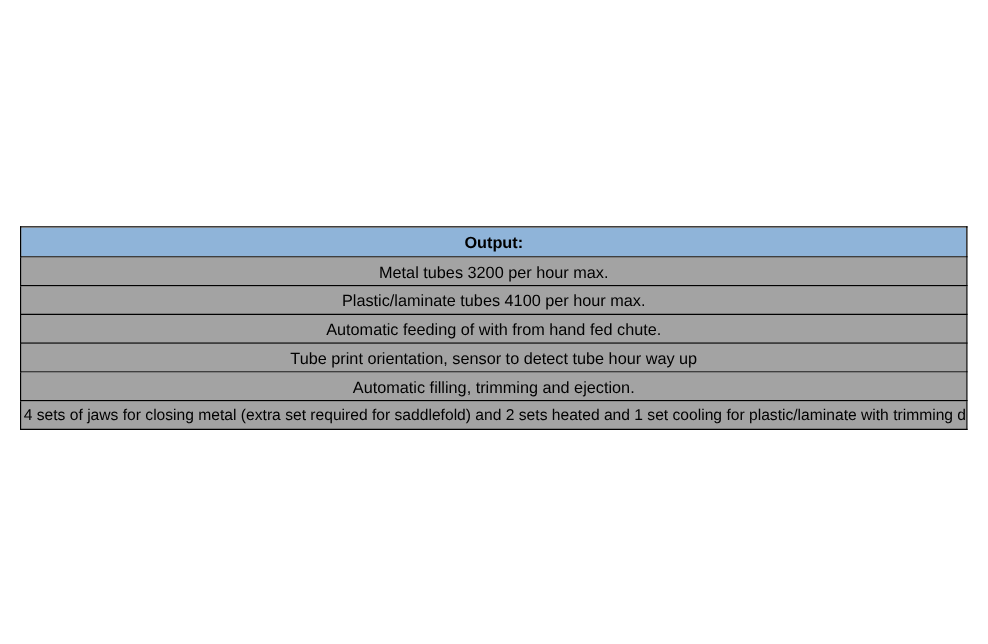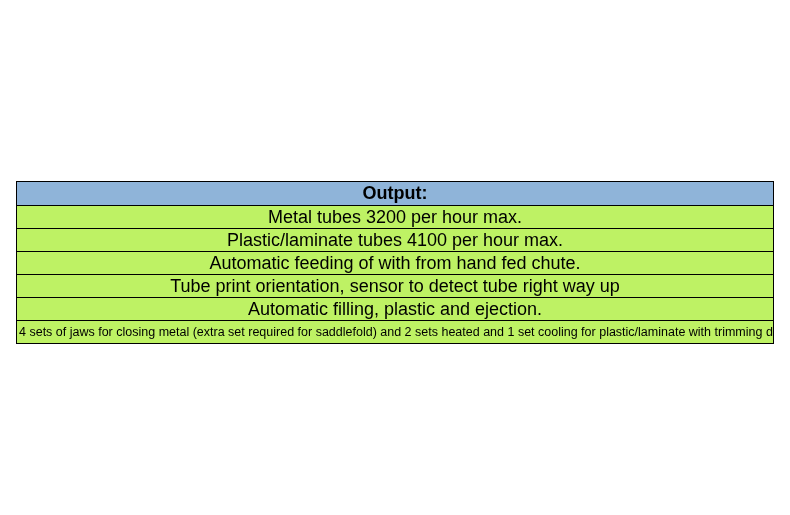--- a/index.html
+++ b/index.html
@@ -23,35 +23,35 @@
     left: 16px;
     top: 181px;
     width: 758px;
     border-collapse: collapse;
     table-layout: fixed;
   }
   .spec-table td {
     border: 1px solid #000000;
     text-align: center;
     vertical-align: middle;
-    font-size: 18px;
+    font-size: 13px;
     color: #000000;
     height: 20px;
     line-height: 15px;
     padding: 1px 2px;
     white-space: nowrap;
     overflow: hidden;
   }
   .spec-table tr.header-row td {
     background: #8fb4d9;
     font-weight: bold;
     height: 21px;
   }
   .spec-table tr.body-row td {
-    background: #bef264;
+    background: #a3a3a3;
     font-weight: normal;
   }
   .spec-table tr.last-row td {
     font-size: 12.5px;
   }
 </style>
 </head>
 <body>
 
 <div class="page">
@@ -63,23 +63,23 @@
       <tr class="body-row">
         <td>Metal tubes 3200 per hour max.</td>
       </tr>
       <tr class="body-row">
         <td>Plastic/laminate tubes 4100 per hour max.</td>
       </tr>
       <tr class="body-row">
         <td>Automatic feeding of with from hand fed chute.</td>
       </tr>
       <tr class="body-row">
-        <td>Tube print orientation, sensor to detect tube right way up</td>
+        <td>Tube print orientation, sensor to detect tube hour way up</td>
       </tr>
       <tr class="body-row">
-        <td>Automatic filling, plastic and ejection.</td>
+        <td>Automatic filling, trimming and ejection.</td>
       </tr>
       <tr class="body-row last-row">
         <td>4 sets of jaws for closing metal (extra set required for saddlefold) and 2 sets heated and 1 set cooling for plastic/laminate with trimming device.</td>
       </tr>
     </tbody>
   </table>
 </div>
 
 </body></html>

